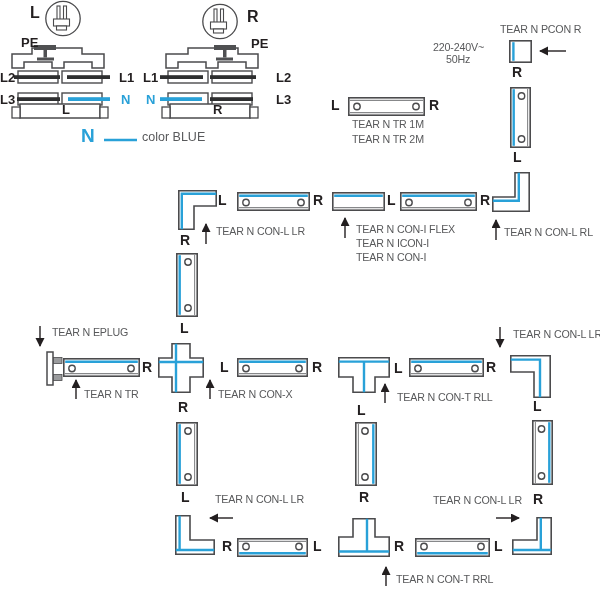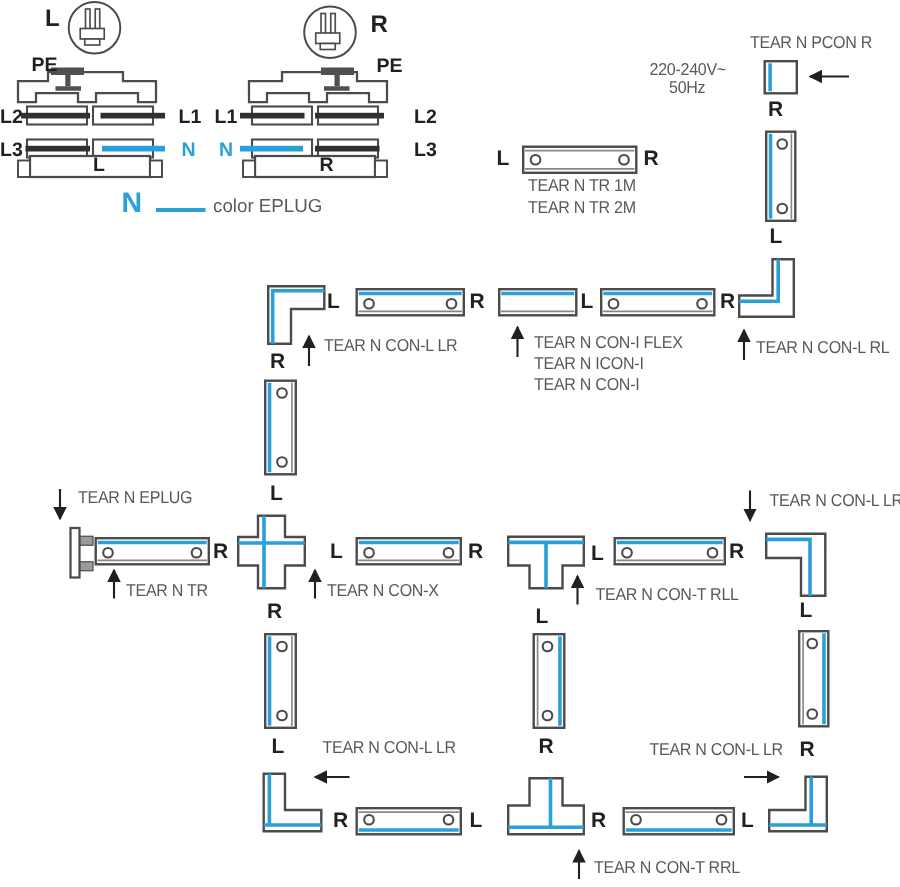--- a/index.html
+++ b/index.html
@@ -282,15 +282,15 @@
       <div class="txt pin" style="left: 119px; top: 71px;">L1</div>
       <div class="txt pin" style="left: 0px; top: 93px;">L3</div>
       <div class="txt pin pinblue" style="left: 121px; top: 93px;">N</div>
       <div class="txt pin" style="left: 62px; top: 103px;">L</div>
       <div class="txt pin" style="left: 143px; top: 71px;">L1</div>
       <div class="txt pin" style="left: 276px; top: 71px;">L2</div>
       <div class="txt pin pinblue" style="left: 146px; top: 93px;">N</div>
       <div class="txt pin" style="left: 276px; top: 93px;">L3</div>
       <div class="txt pin" style="left: 213px; top: 103px;">R</div>
       <div class="txt legend-n" style="left: 81px; top: 126px;">N</div>
-      <div class="txt legend-text" style="left: 142px; top: 131px;">color EPLUG</div>
+      <div class="txt legend-text" style="left: 142px; top: 131px;">color BLUE</div>
     </div>
 </div>
 
 </body></html>

